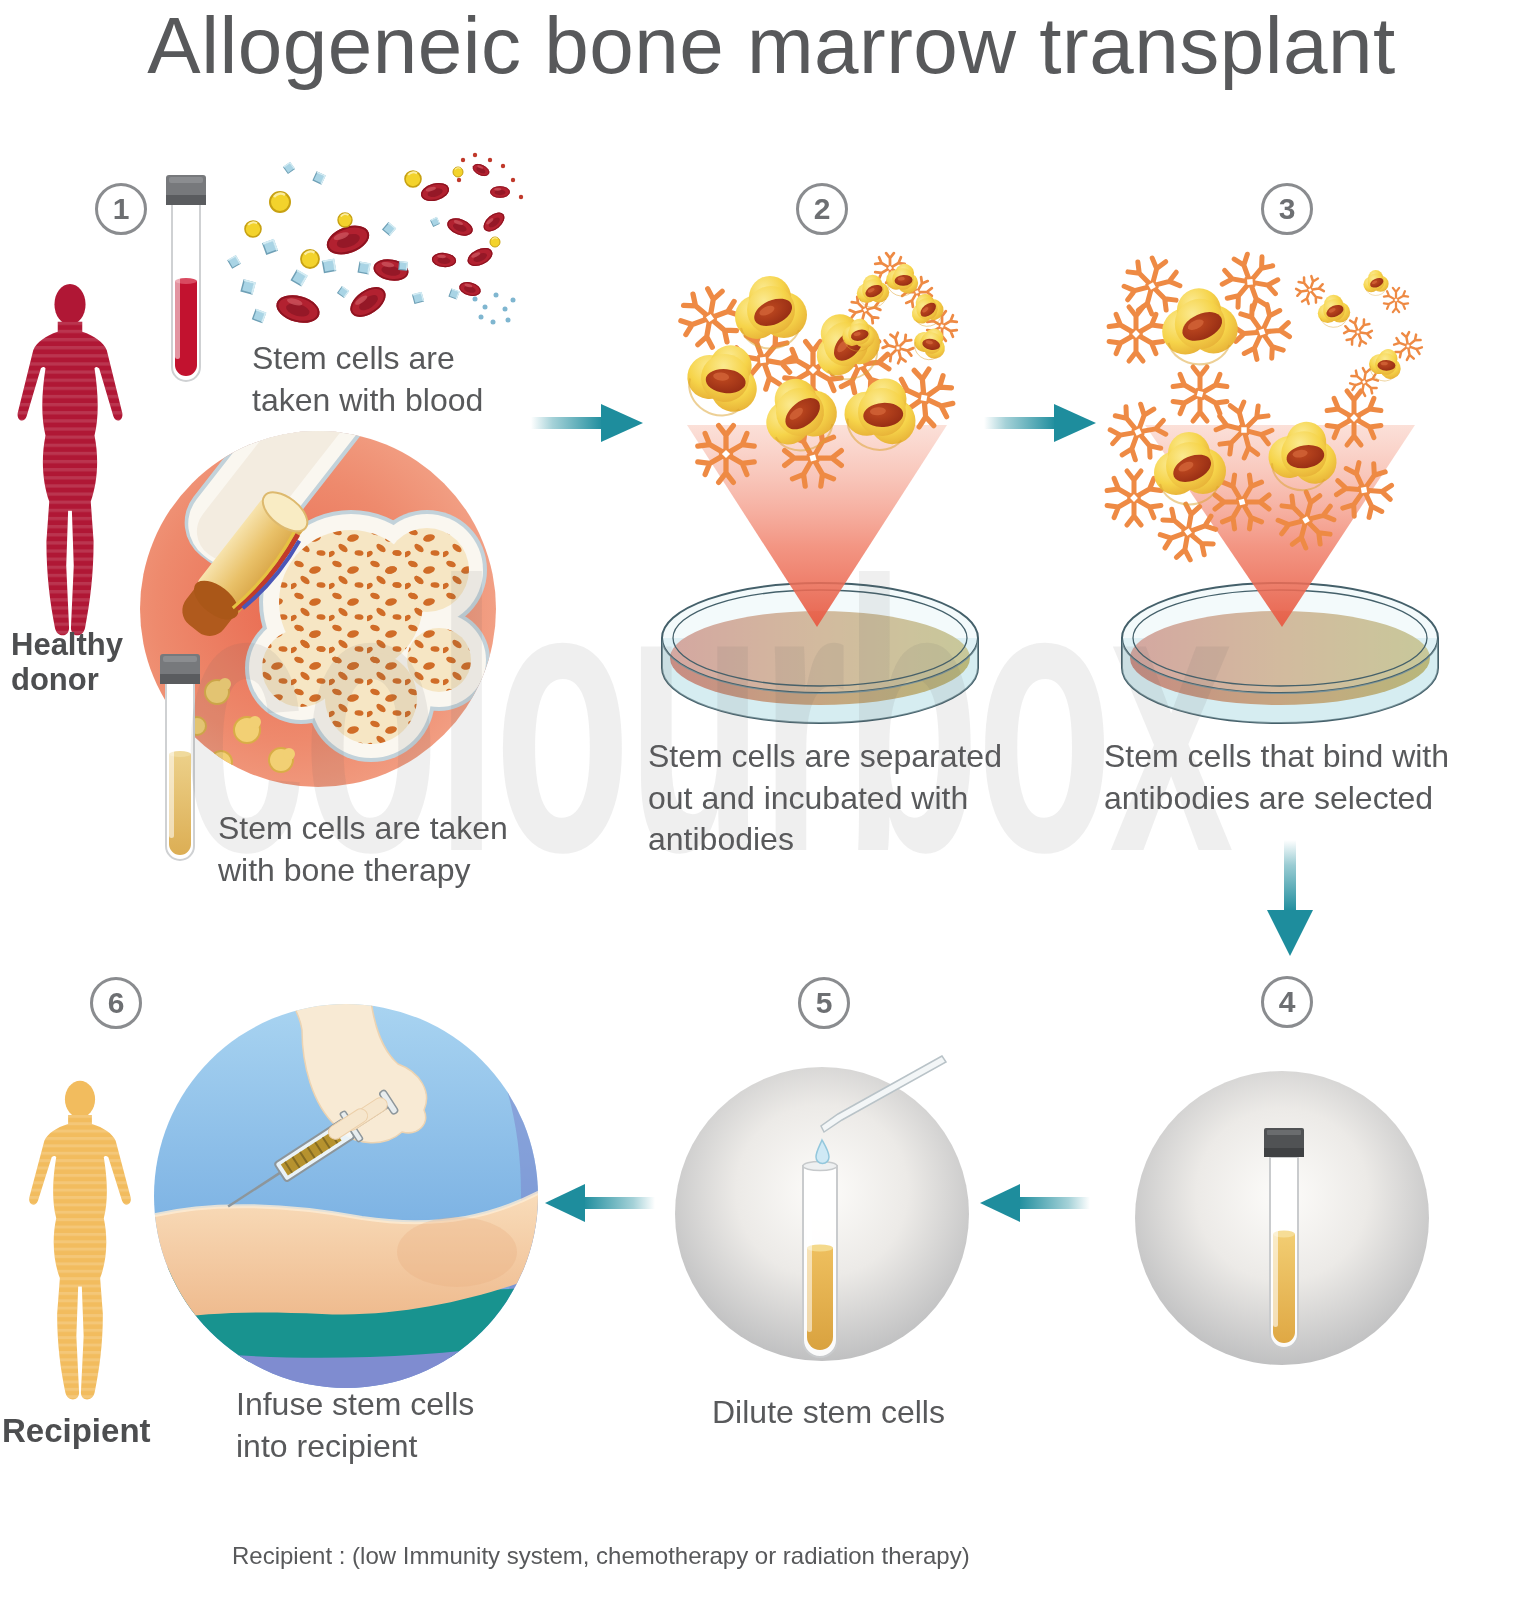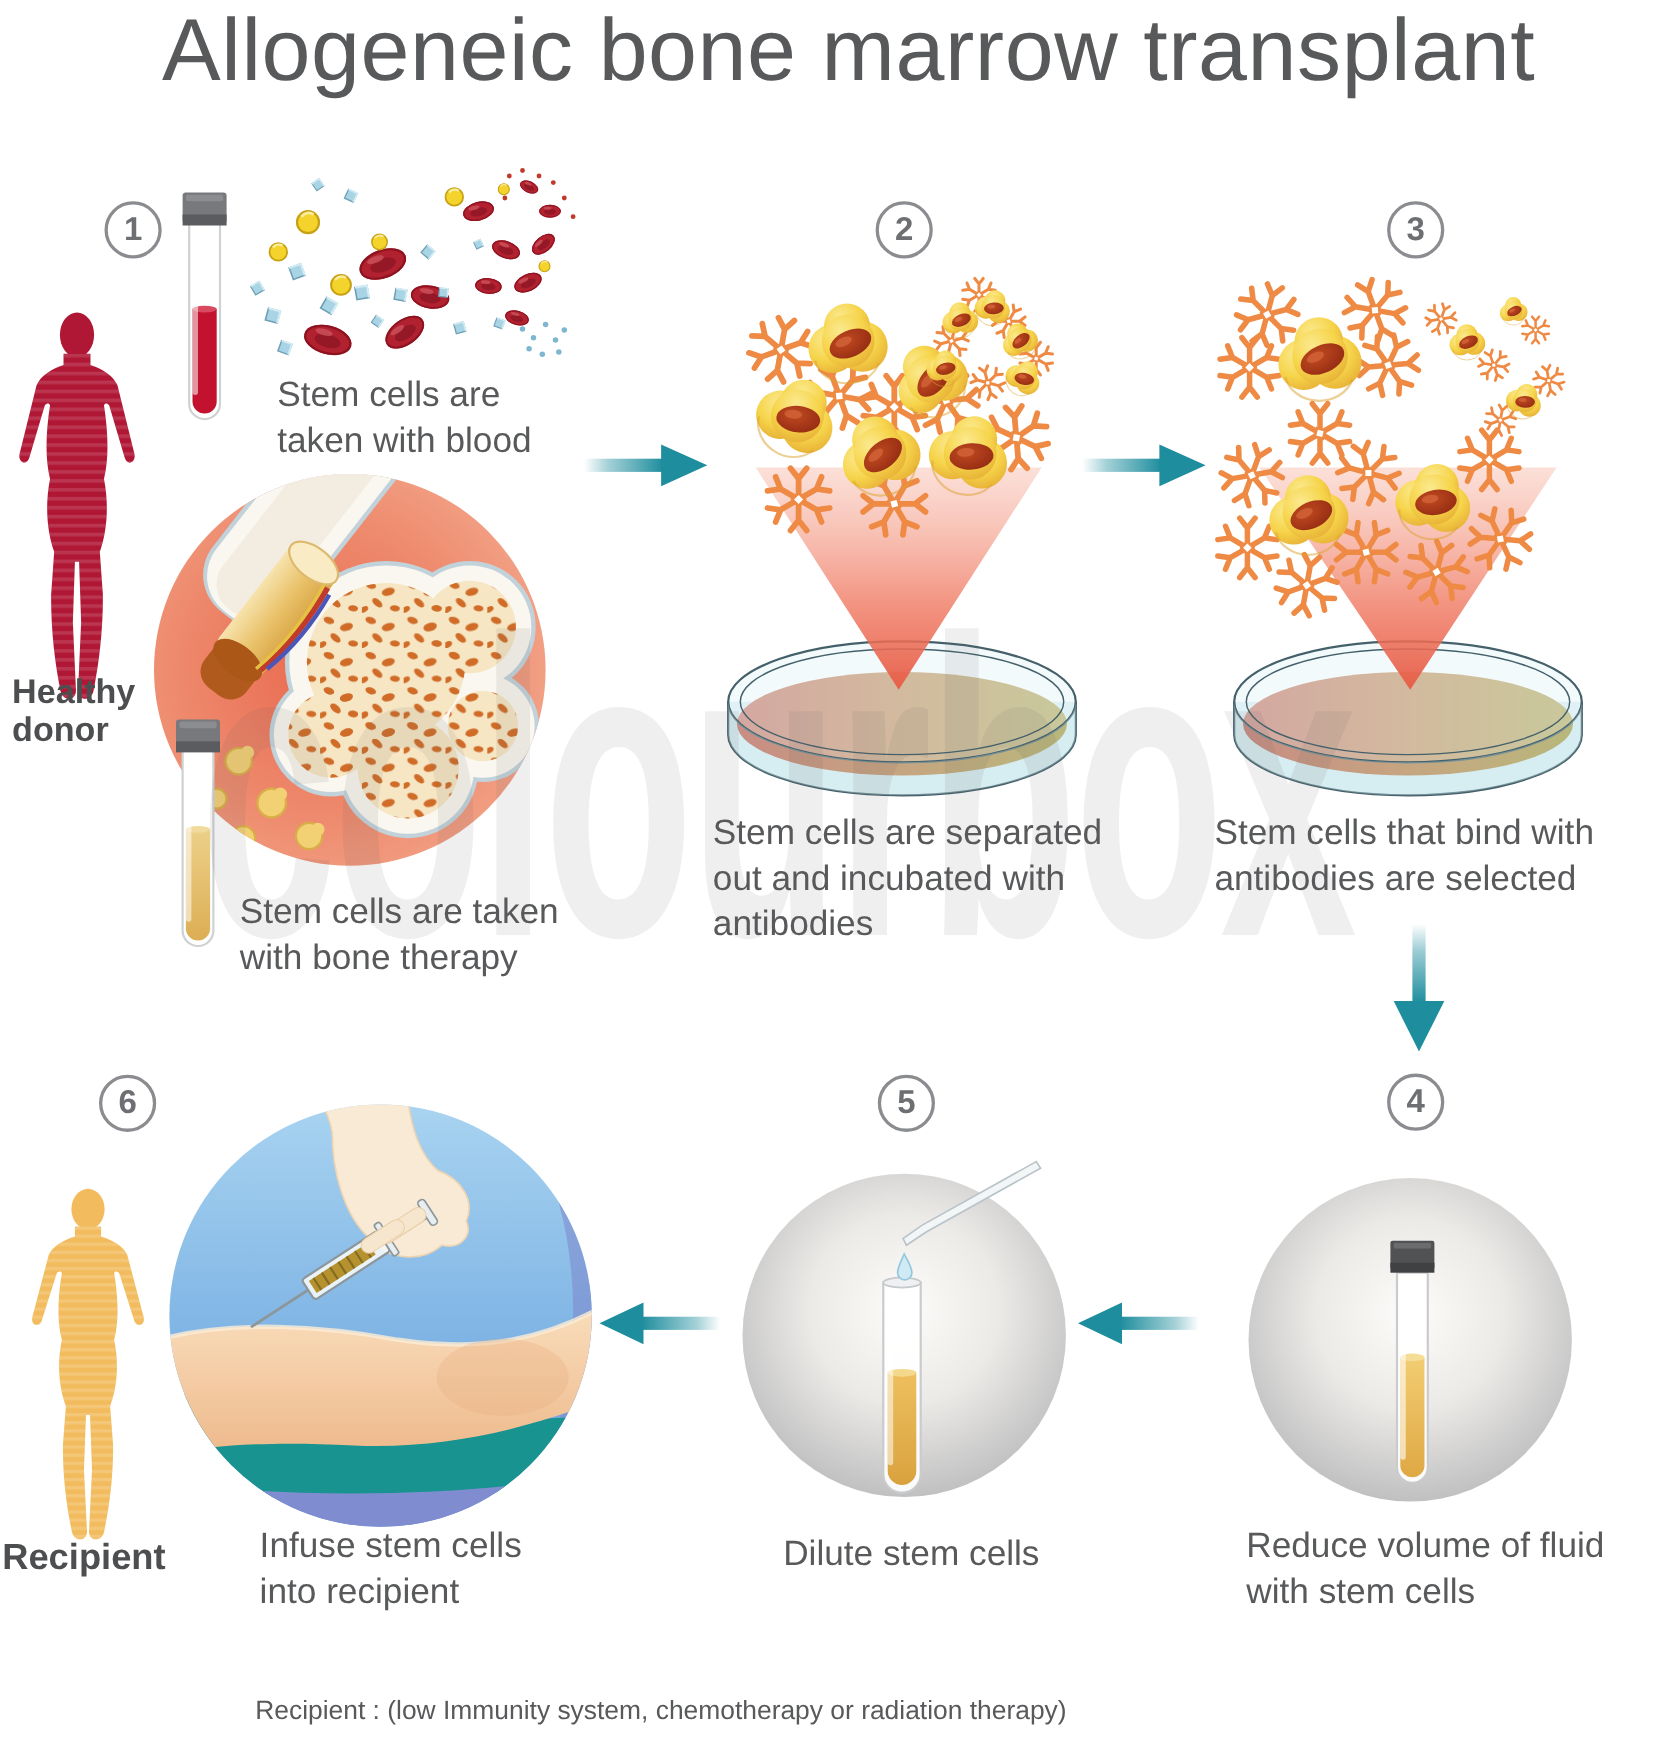--- a/index.html
+++ b/index.html
@@ -1,21 +1,21 @@
 <!DOCTYPE html>
 <html style="--accent-teal: #1e8d9d; --donor-red: #b01735; --recipient-yellow: #f2bc5e; --text-gray: #58595b; --cell-yellow: #f6d44a; --antibody-orange: #ee8a44; --blood-red: #c2122f; --marrow-yellow: #e7c571;"><head>
 <meta charset="utf-8">
 <style>
   html,body{margin:0;padding:0;background:#fff;}
   body{width:1519px;height:1600px;position:relative;font-family:"Liberation Sans",sans-serif;overflow:hidden;}
   .canvas{position:absolute;left:0;top:0;width:1519px;height:1600px;background:#fff;padding-left:24px;}
   .title{position:absolute;left:0;top:4px;width:100%;text-align:center;font-size:80px;line-height:1.05;letter-spacing:.5px;color:var(--text-gray,#58595b);}
   .step-circle{position:absolute;width:46px;height:46px;border:3px solid #8a8c8f;border-radius:50%;background:#fff;display:flex;align-items:center;justify-content:center;font-size:30px;font-weight:600;color:#6d6f72;z-index:6;}
   .caption{position:absolute;font-size:32px;line-height:1.3;color:var(--text-gray,#58595b);white-space:pre-line;z-index:8;}
-  .fig-label{position:absolute;font-weight:bold;color:#4d4e50;white-space:pre-line;z-index:8;line-height:1.12;}
+  .fig-label{position:absolute;font-weight:bold;color:#4d4e50;white-space:pre-line;z-index:8;line-height:1.12;margin-top:16px;}
   .footer-note{position:absolute;left:232px;top:1542px;font-size:24px;color:var(--text-gray,#58595b);z-index:8;}
   .watermark{position:absolute;left:182px;top:524px;font-size:385px;font-weight:bold;line-height:1;letter-spacing:-6px;color:rgba(95,95,95,0.10);transform:scaleX(.58);transform-origin:left top;z-index:40;pointer-events:none;}
   svg.illo{position:absolute;overflow:visible;z-index:4;}
   .blood-fill{fill:var(--blood-red,#c2122f);}
   .donor-fill{fill:var(--donor-red,#b01735);}
   .recipient-fill{fill:var(--recipient-yellow,#f2bc5e);}
   .teal{fill:var(--accent-teal,#1e8d9d);}
 </style>
 </head>
 <body>
@@ -549,22 +549,20 @@
 
   <div class="caption" style="left:252px;top:338px;">Stem cells are
 taken with blood</div>
   <div class="caption" style="left:218px;top:808px;">Stem cells are taken
 with bone therapy</div>
   <div class="caption" style="left:648px;top:736px;">Stem cells are separated
 out and incubated with
 antibodies</div>
   <div class="caption" style="left:1104px;top:736px;">Stem cells that bind with
 antibodies are selected</div>
-  <div class="caption" style="left:1133px;top:1384px;">Reduce volume of fluid
-with stem cells</div>
   <div class="caption" style="left:712px;top:1392px;">Dilute stem cells</div>
   <div class="caption" style="left:218px;top:1384px;margin-left:18px;">Infuse stem cells
 into recipient</div>
   <div class="fig-label" style="left:11px;top:612px;font-size:31px;">Healthy
 donor</div>
   <div class="fig-label" style="left:2px;top:1397px;font-size:33px;">Recipient</div>
   <div class="footer-note">Recipient : (low Immunity system, chemotherapy or radiation therapy)</div>
 
   <div class="watermark">colourbox</div>
 </div>

